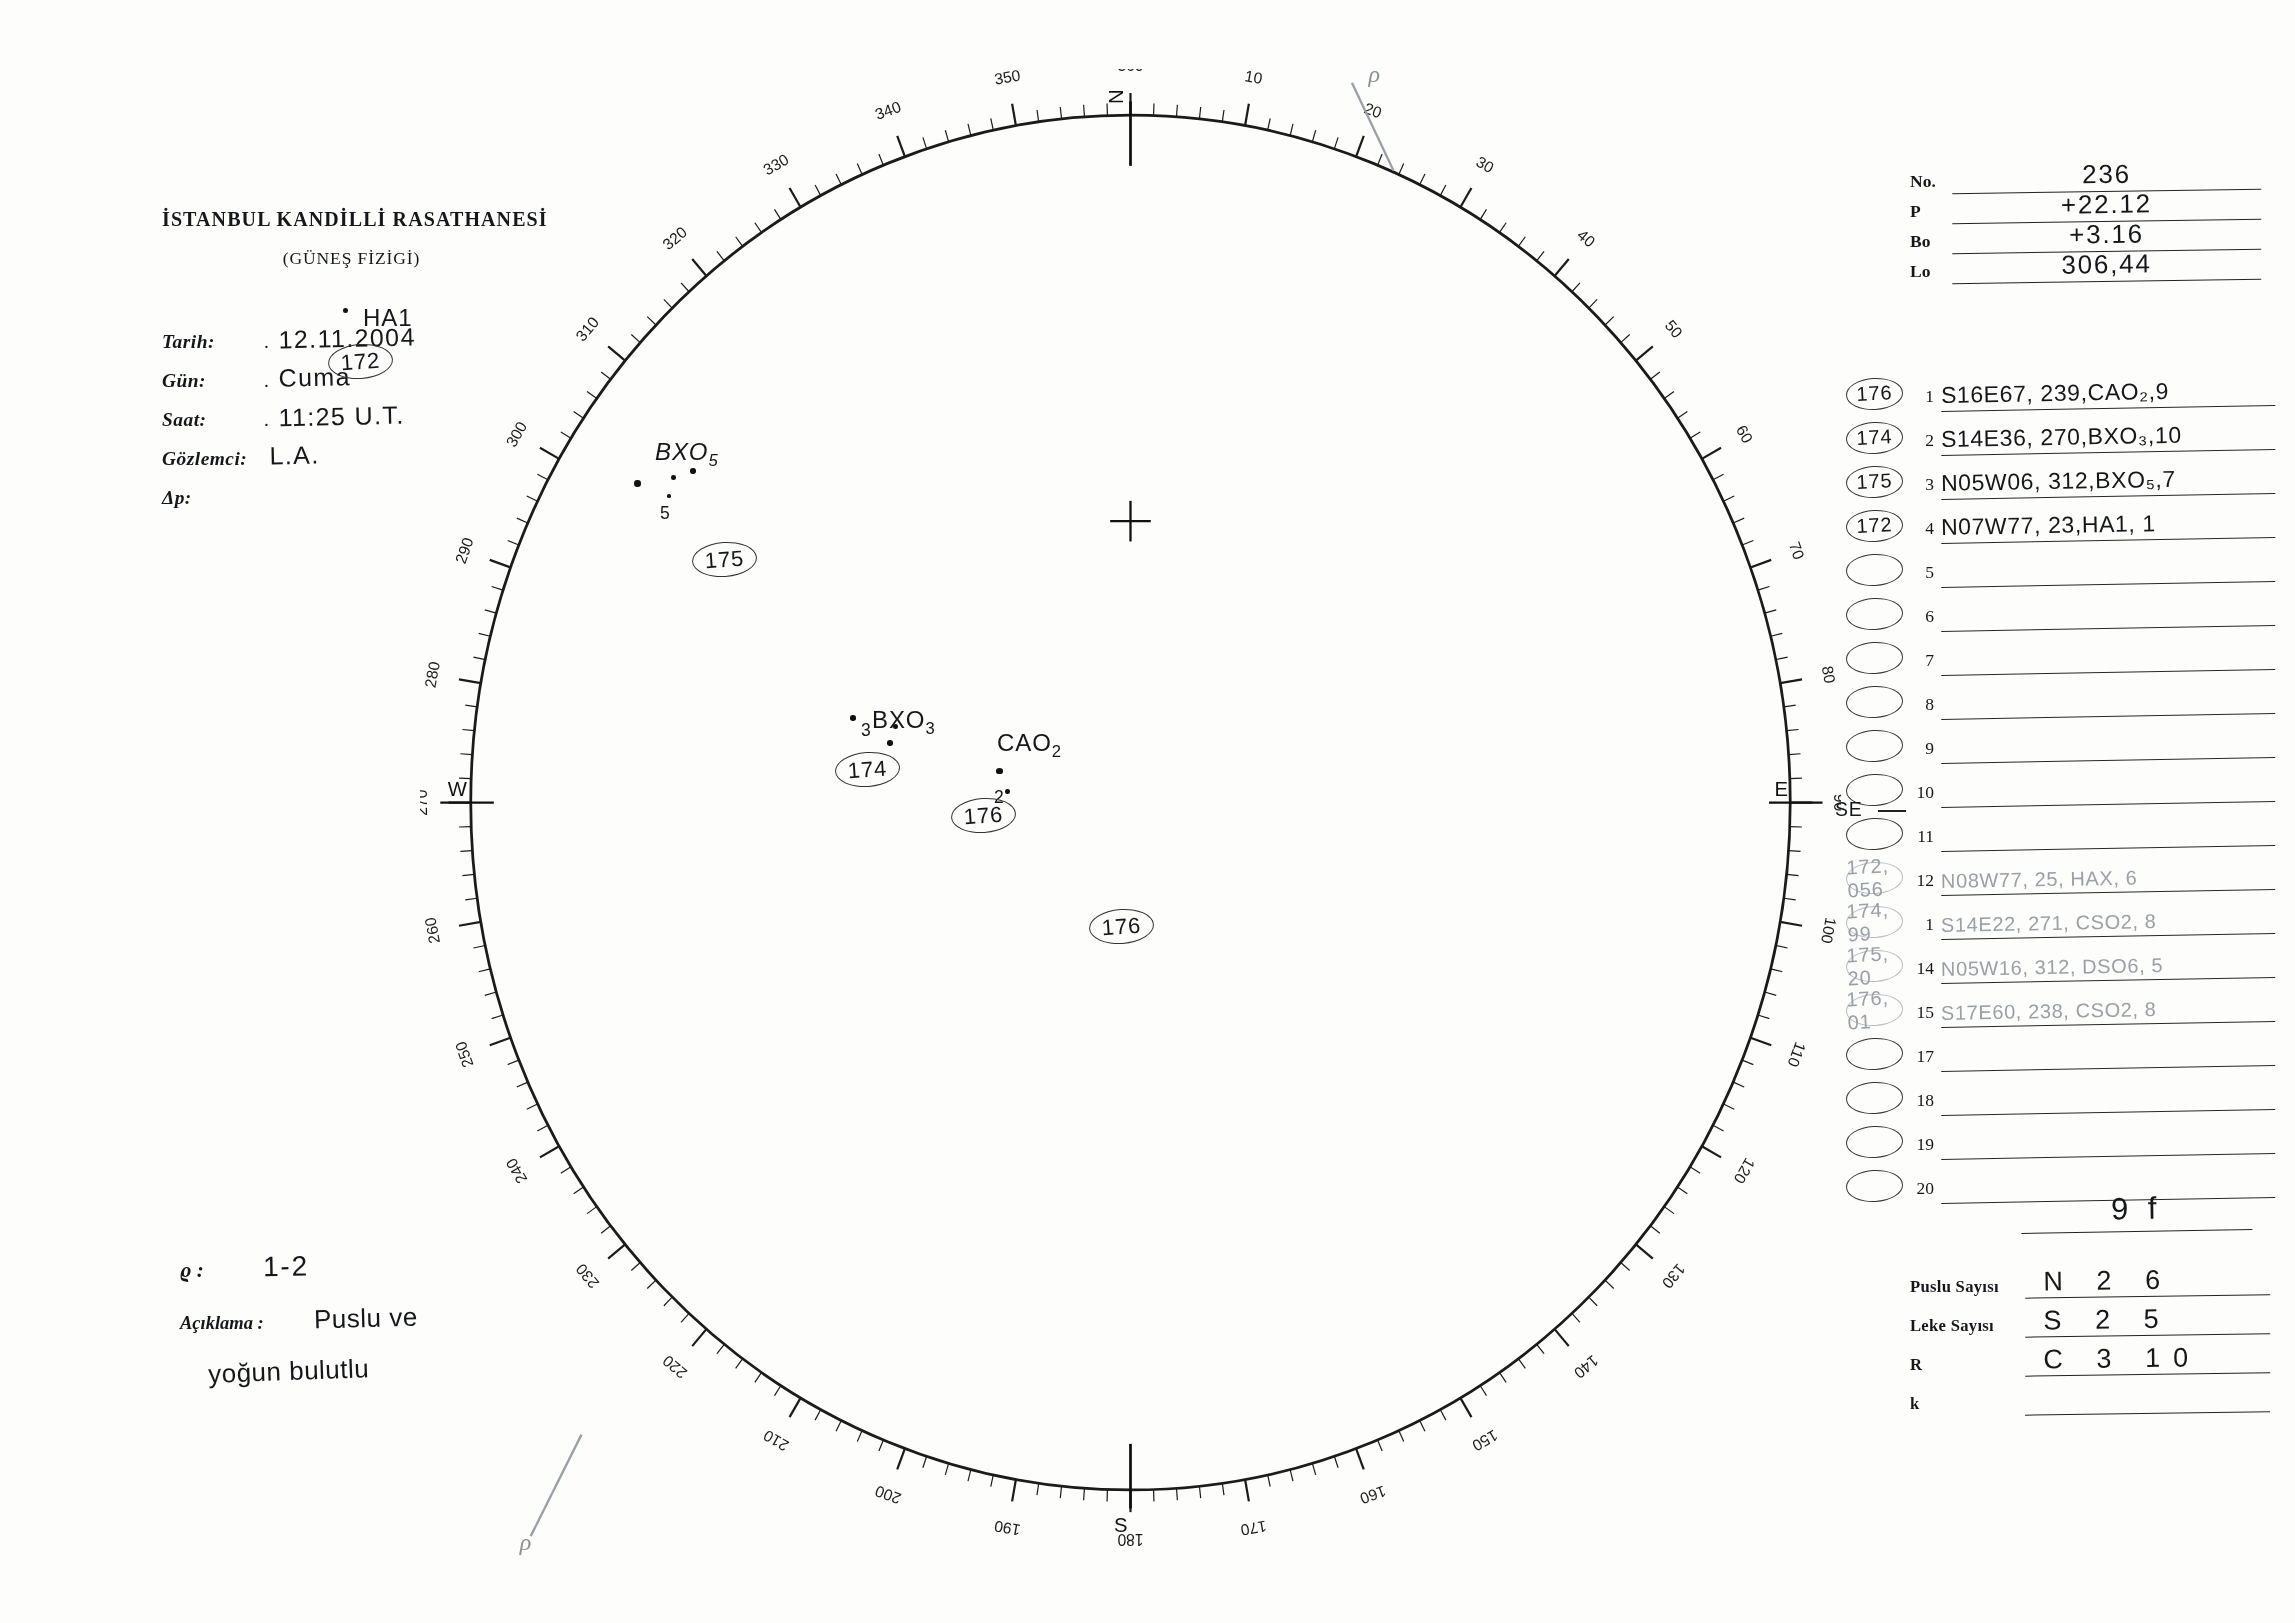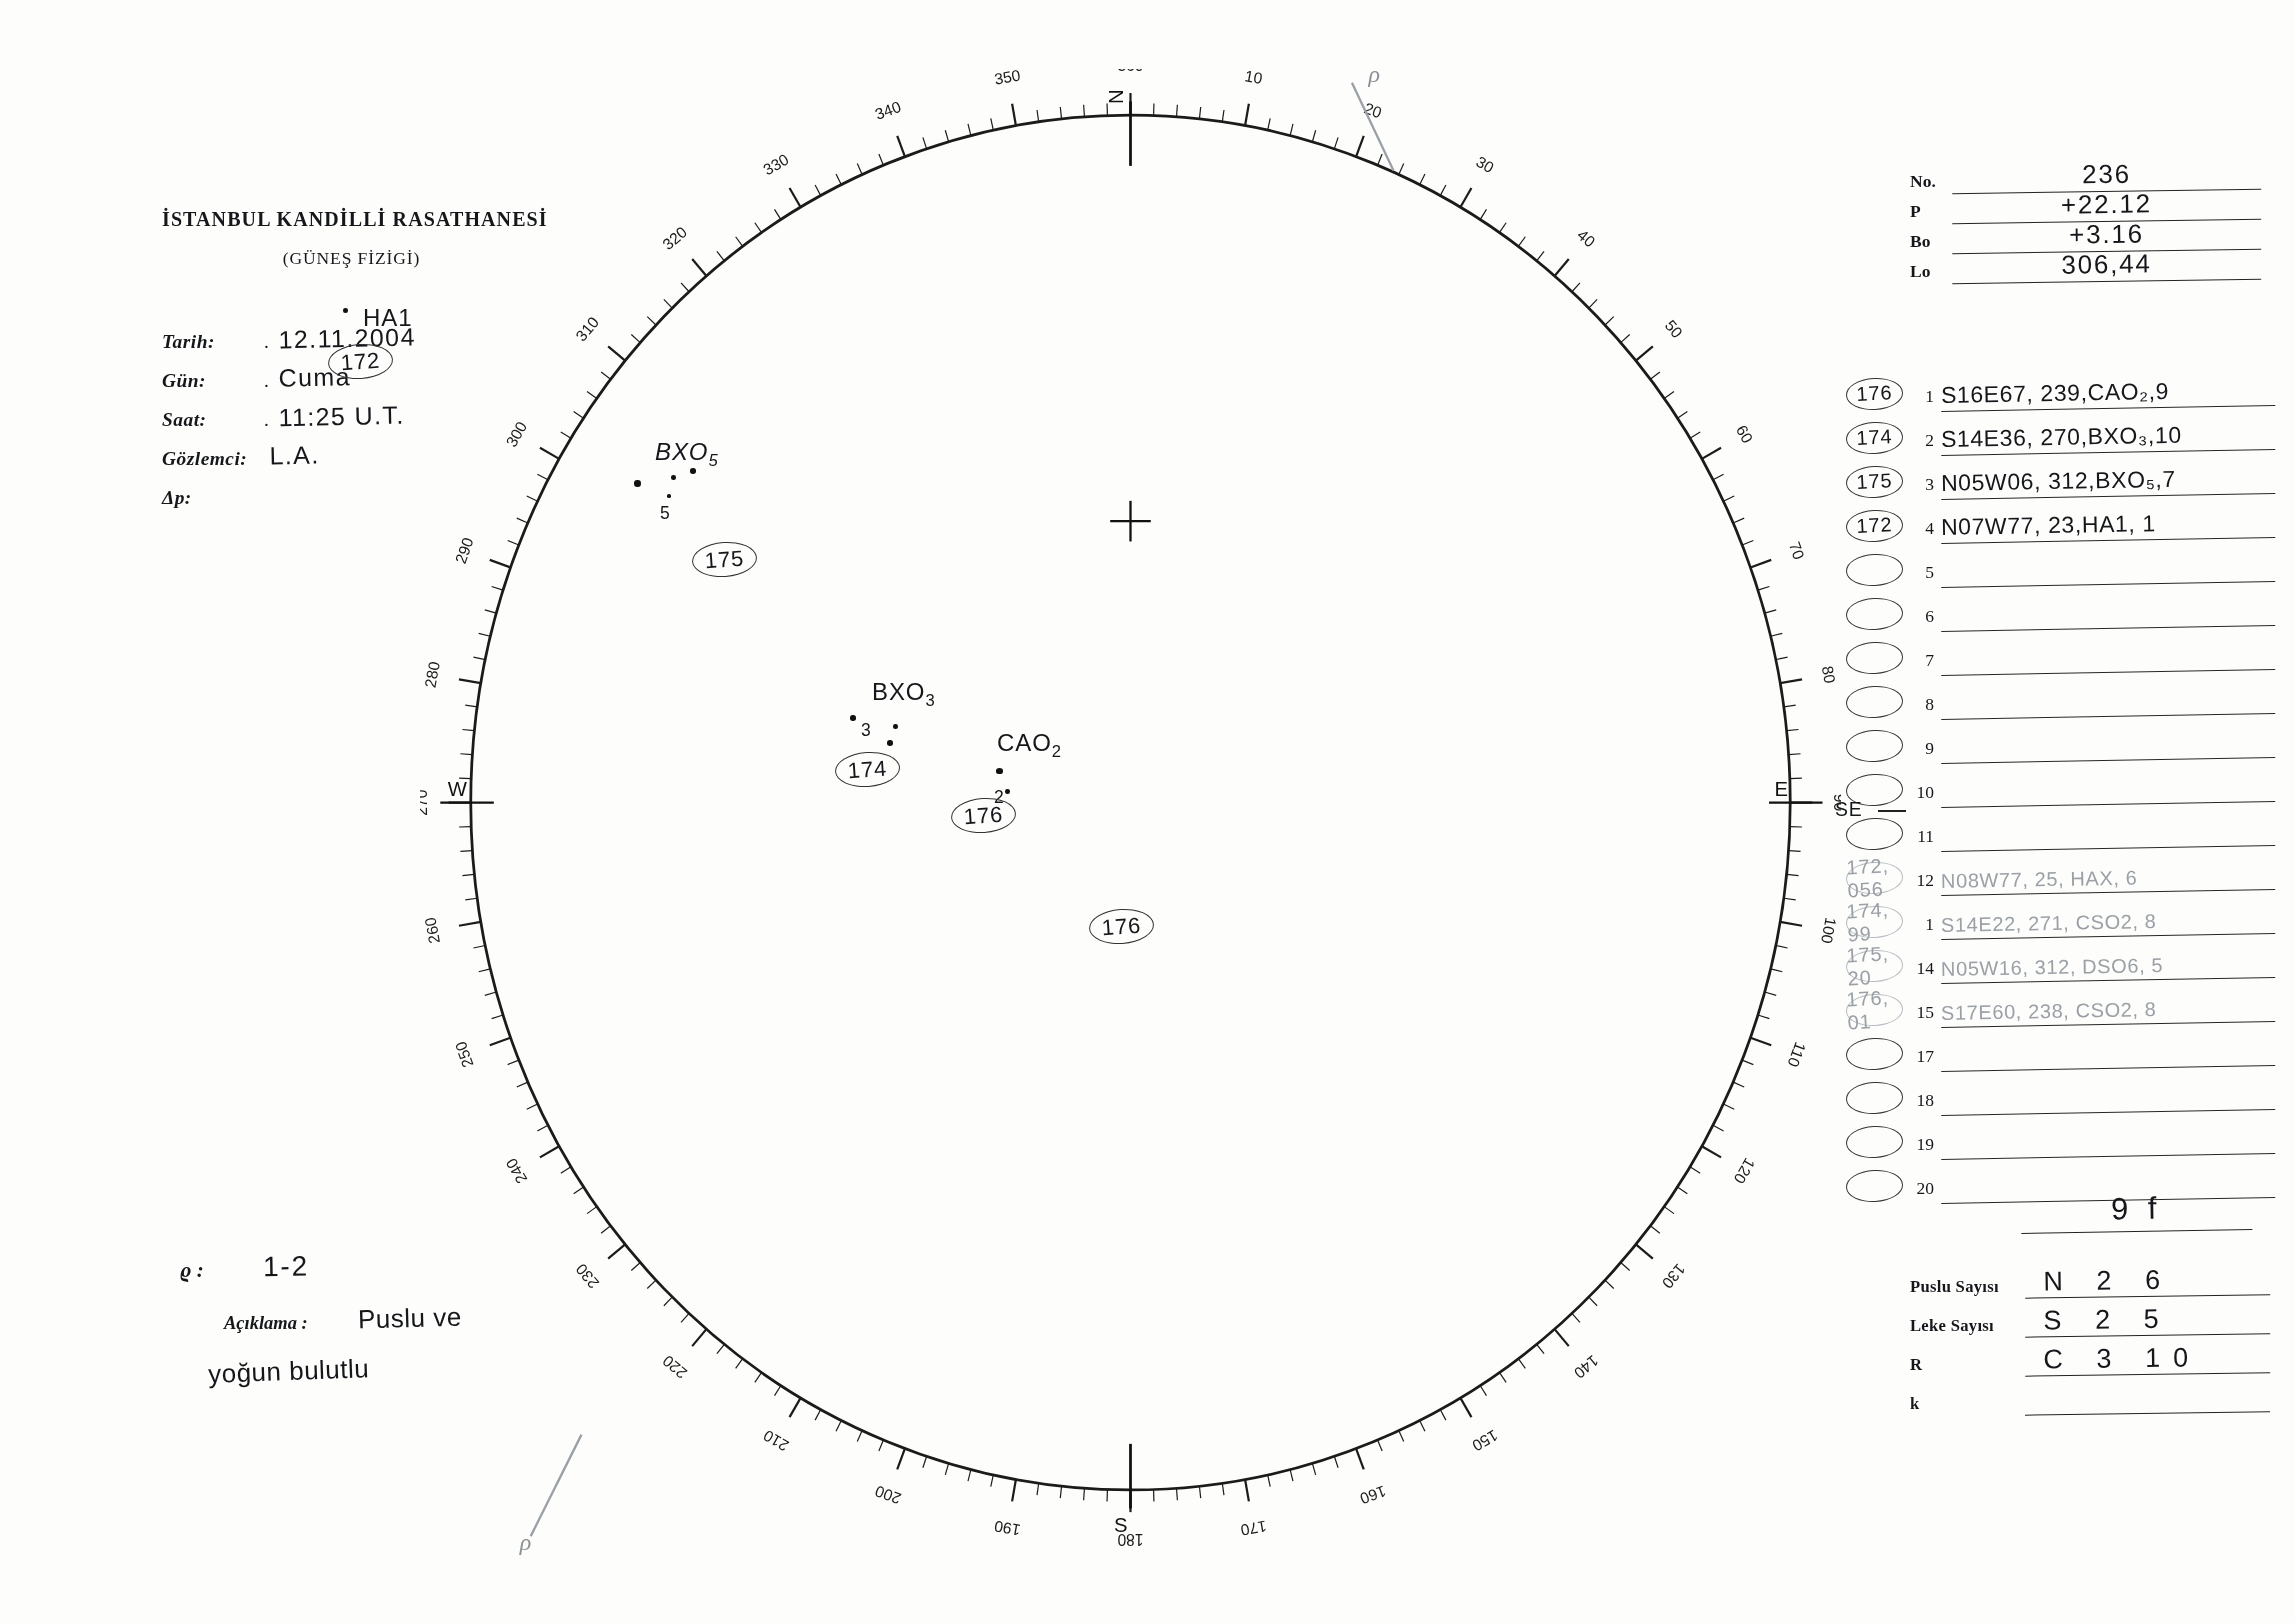--- a/index.html
+++ b/index.html
@@ -15,21 +15,21 @@
   .frow{display:flex;align-items:flex-end;height:39px;}
   .flabel{font-family:"Liberation Serif",serif;font-style:italic;font-size:19.4px;font-weight:600;letter-spacing:0.5px;min-width:102px;}
   .fdots{font-size:19.4px;margin:0 3.7px 0 0;}
   .fval{font-family:"Liberation Sans",sans-serif;font-size:25px;letter-spacing:1.4px;transform:rotate(-1.2deg);padding-left:5.5px;}
 
   .q-block{position:absolute;left:180px;top:1251px;width:480px;}
   .q-row{display:flex;align-items:flex-end;}
   .q-label{font-family:"Liberation Serif",serif;font-style:italic;font-size:21px;font-weight:600;min-width:55px;}
   .q-val{font-family:"Liberation Sans",sans-serif;font-size:28px;letter-spacing:1.8px;padding-left:28px;transform:rotate(-1deg);}
   .ack-row{display:flex;align-items:flex-end;margin-top:20px;}
-  .ack-label{font-family:"Liberation Serif",serif;font-style:italic;font-size:18.5px;font-weight:600;min-width:134px;margin-left:44px;}
+  .ack-label{font-family:"Liberation Serif",serif;font-style:italic;font-size:18.5px;font-weight:600;min-width:134px;}
   .ack-val{font-family:"Liberation Sans",sans-serif;font-size:26px;letter-spacing:0.5px;transform:rotate(-1.5deg);}
   .ack-val2{font-family:"Liberation Sans",sans-serif;font-size:26px;letter-spacing:0.5px;transform:rotate(-2deg);margin-left:28px;margin-top:16.6px;display:block;}
 
   
   .panel{position:absolute;left:1910px;top:162px;width:351px;}
   .prow{display:flex;align-items:flex-end;height:30px;}
   .plabel{font-family:"Liberation Serif",serif;font-size:17.5px;font-weight:600;min-width:42px;}
   .pval{flex:1;border-bottom:1.4px solid #222;font-family:"Liberation Sans",sans-serif;font-size:26px;letter-spacing:1.8px;text-align:center;transform:rotate(-.8deg);padding-bottom:0.9px;}
 
   .grouplist{position:absolute;left:1846px;top:365px;width:429px;}
@@ -510,21 +510,21 @@
     <div class="dot" style="left:576px;top:699px;width:7.4px;height:5.5px;"></div>
     <div class="dot" style="left:585px;top:720px;width:4.6px;height:4.6px;"></div>
     <div class="dot" style="left:-77px;top:239px;width:4.6px;height:4.6px;"></div>
 
     <div class="spot-label" style="left:235px;top:369px;font-style:italic;">
       <span>BXO</span><sub>5</sub>
     </div>
     <div class="spot-num" style="left:240px;top:434px;">5</div>
     <div class="ellipse-tag" style="left:272px;top:473px;">175</div>
 
-    <div class="spot-label" style="left:452px;top:609px;">
+    <div class="spot-label" style="left:452px;top:637px;">
       <span>BXO</span><sub>3</sub>
     </div>
     <div class="spot-num" style="left:441px;top:651px;">3</div>
     <div class="ellipse-tag" style="left:415px;top:683px;">174</div>
 
     <div class="spot-label" style="left:577px;top:660px;">
       <span>CAO</span><sub>2</sub>
     </div>
     <div class="spot-num" style="left:574px;top:718px;">2</div>
     <div class="ellipse-tag" style="left:531px;top:729px;">176</div>

